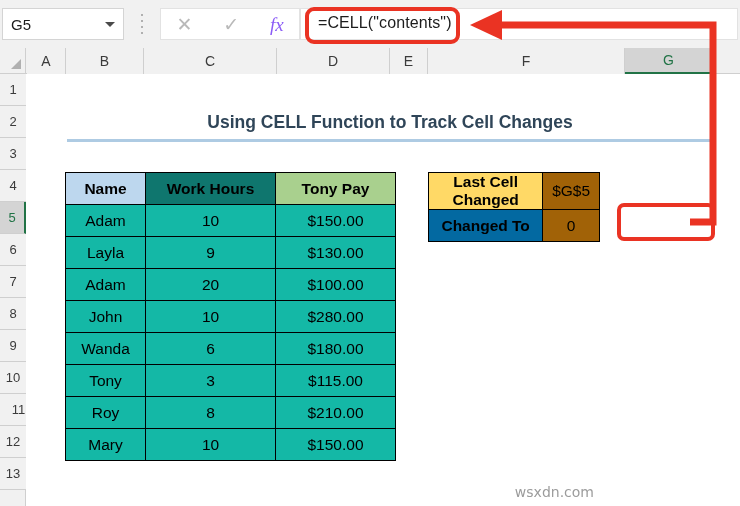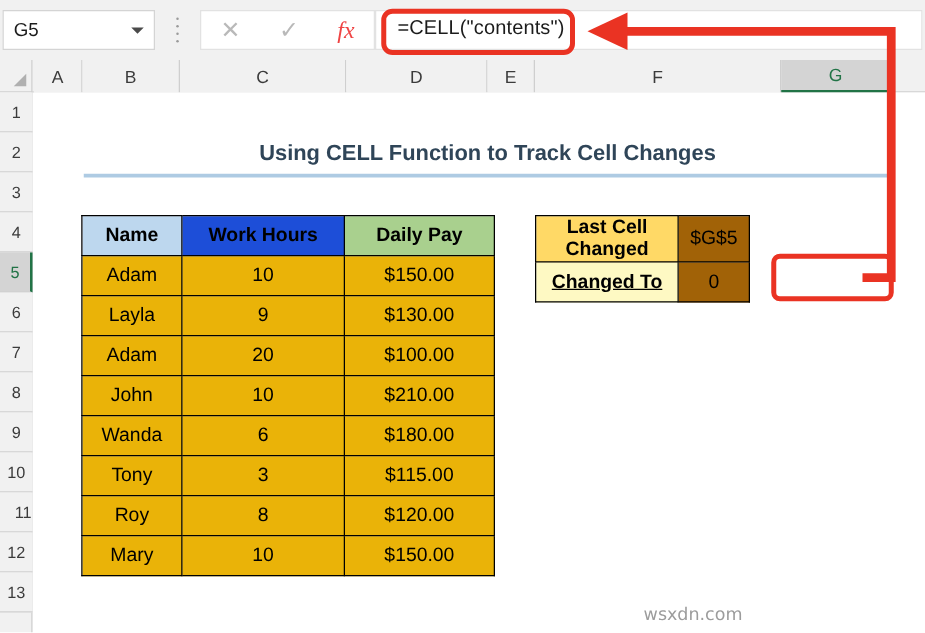--- a/index.html
+++ b/index.html
@@ -34,21 +34,21 @@
     display:flex; flex-direction:column; justify-content:space-between; align-items:center;
   }
   .dotsep i { width:2px;height:2px;background:#9a9a9a;display:block;border-radius:50%; }
   .fbuttons {
     position:absolute; left:160px; top:8px; width:140px; height:32px;
     background:#ffffff; border:1px solid #e2e2e2;
     display:flex; align-items:center; justify-content:space-around;
     color:#b4b4b4;
   }
   .fbtn { font-size:19px; line-height:1; color:#b9b9b9; }
-  .fbtn.fx { font-family:"Liberation Serif", serif; font-style:italic; color:#ef4444; font-size:19px; }
+  .fbtn.fx { font-family:"Liberation Serif", serif; font-style:italic; color:#8b5cf6; font-size:19px; }
   .fbar-rest {
     position:absolute; left:300px; top:8px; width:438px; height:32px;
     background:#ffffff; border:1px solid #e2e2e2;
   }
   .formula-value {
     position:absolute; left:318px; top:14px;
     font-size:16px; color:#1c1c1c; letter-spacing:.1px;
   }
   
   .fx-redbox {
@@ -109,21 +109,21 @@
   .dtable {
     position:absolute; left:65px; top:172px;
     border-collapse:collapse;
     table-layout:fixed;
   }
   .dtable td, .dtable th {
     border:1px solid #000000;
     height:32px; padding:0;
     text-align:center; vertical-align:middle;
     font-size:15.5px; color:#000;
-    background:#eab308;
+    background:#14b8a6;
   }
   .dtable th { font-weight:bold; font-size:15.5px; }
   .col-name  { width:80px; }
   .col-hours { width:130px; }
   .col-pay   { width:120px; }
 
   
   .itable {
     position:absolute; left:428px; top:172px;
     border-collapse:collapse; table-layout:fixed;
@@ -213,22 +213,22 @@
 
   <div class="sheet"></div>
 
   <div class="title">Using CELL Function to Track Cell Changes</div>
   <div class="title-underline"></div>
 
   <table class="dtable">
     <thead>
       <tr>
         <th class="col-name" style="background:#bdd7ee;margin-top:32px;">Name</th>
-        <th class="col-hours" style="background:#1d4ed8;">Work Hours</th>
-        <th class="col-pay" style="background:#a9d08e;">Daily Pay</th>
+        <th class="col-hours" style="background:#0f766e;">Work Hours</th>
+        <th class="col-pay" style="background:#a9d08e;">Tony Pay</th>
       </tr>
     </thead>
     <tbody>
       <tr>
         <td>Adam</td>
         <td>10</td>
         <td>$150.00</td>
       </tr>
       <tr>
         <td>Layla</td>
@@ -236,53 +236,53 @@
         <td>$130.00</td>
       </tr>
       <tr>
         <td>Adam</td>
         <td>20</td>
         <td>$100.00</td>
       </tr>
       <tr>
         <td>John</td>
         <td>10</td>
-        <td>$210.00</td>
+        <td>$280.00</td>
       </tr>
       <tr>
         <td>Wanda</td>
         <td>6</td>
         <td>$180.00</td>
       </tr>
       <tr>
         <td>Tony</td>
         <td>3</td>
         <td>$115.00</td>
       </tr>
       <tr>
         <td>Roy</td>
         <td>8</td>
-        <td>$120.00</td>
+        <td>$210.00</td>
       </tr>
       <tr>
         <td>Mary</td>
         <td>10</td>
         <td>$150.00</td>
       </tr>
     </tbody>
   </table>
 
   <table class="itable">
     <tbody>
       <tr>
         <td class="lbl" style="background:#ffd966;">Last Cell Changed</td>
         <td class="val">$G$5</td>
       </tr>
       <tr>
-        <td class="lbl" style="background:#fef9c3;text-decoration:underline;">Changed To</td>
+        <td class="lbl" style="background:#0369a1;">Changed To</td>
         <td class="val">0</td>
       </tr>
     </tbody>
   </table>
 
   <svg class="callout-svg" viewBox="0 0 740 506" width="740" height="506">
 
     <path d="M 500 25 L 713 25 L 713 222 L 690 222" fill="none" stroke="#ea3323" stroke-width="7" stroke-linecap="butt" stroke-linejoin="miter"></path>
 
     <polygon points="470,25 502,10 502,40" fill="#ea3323"></polygon>

